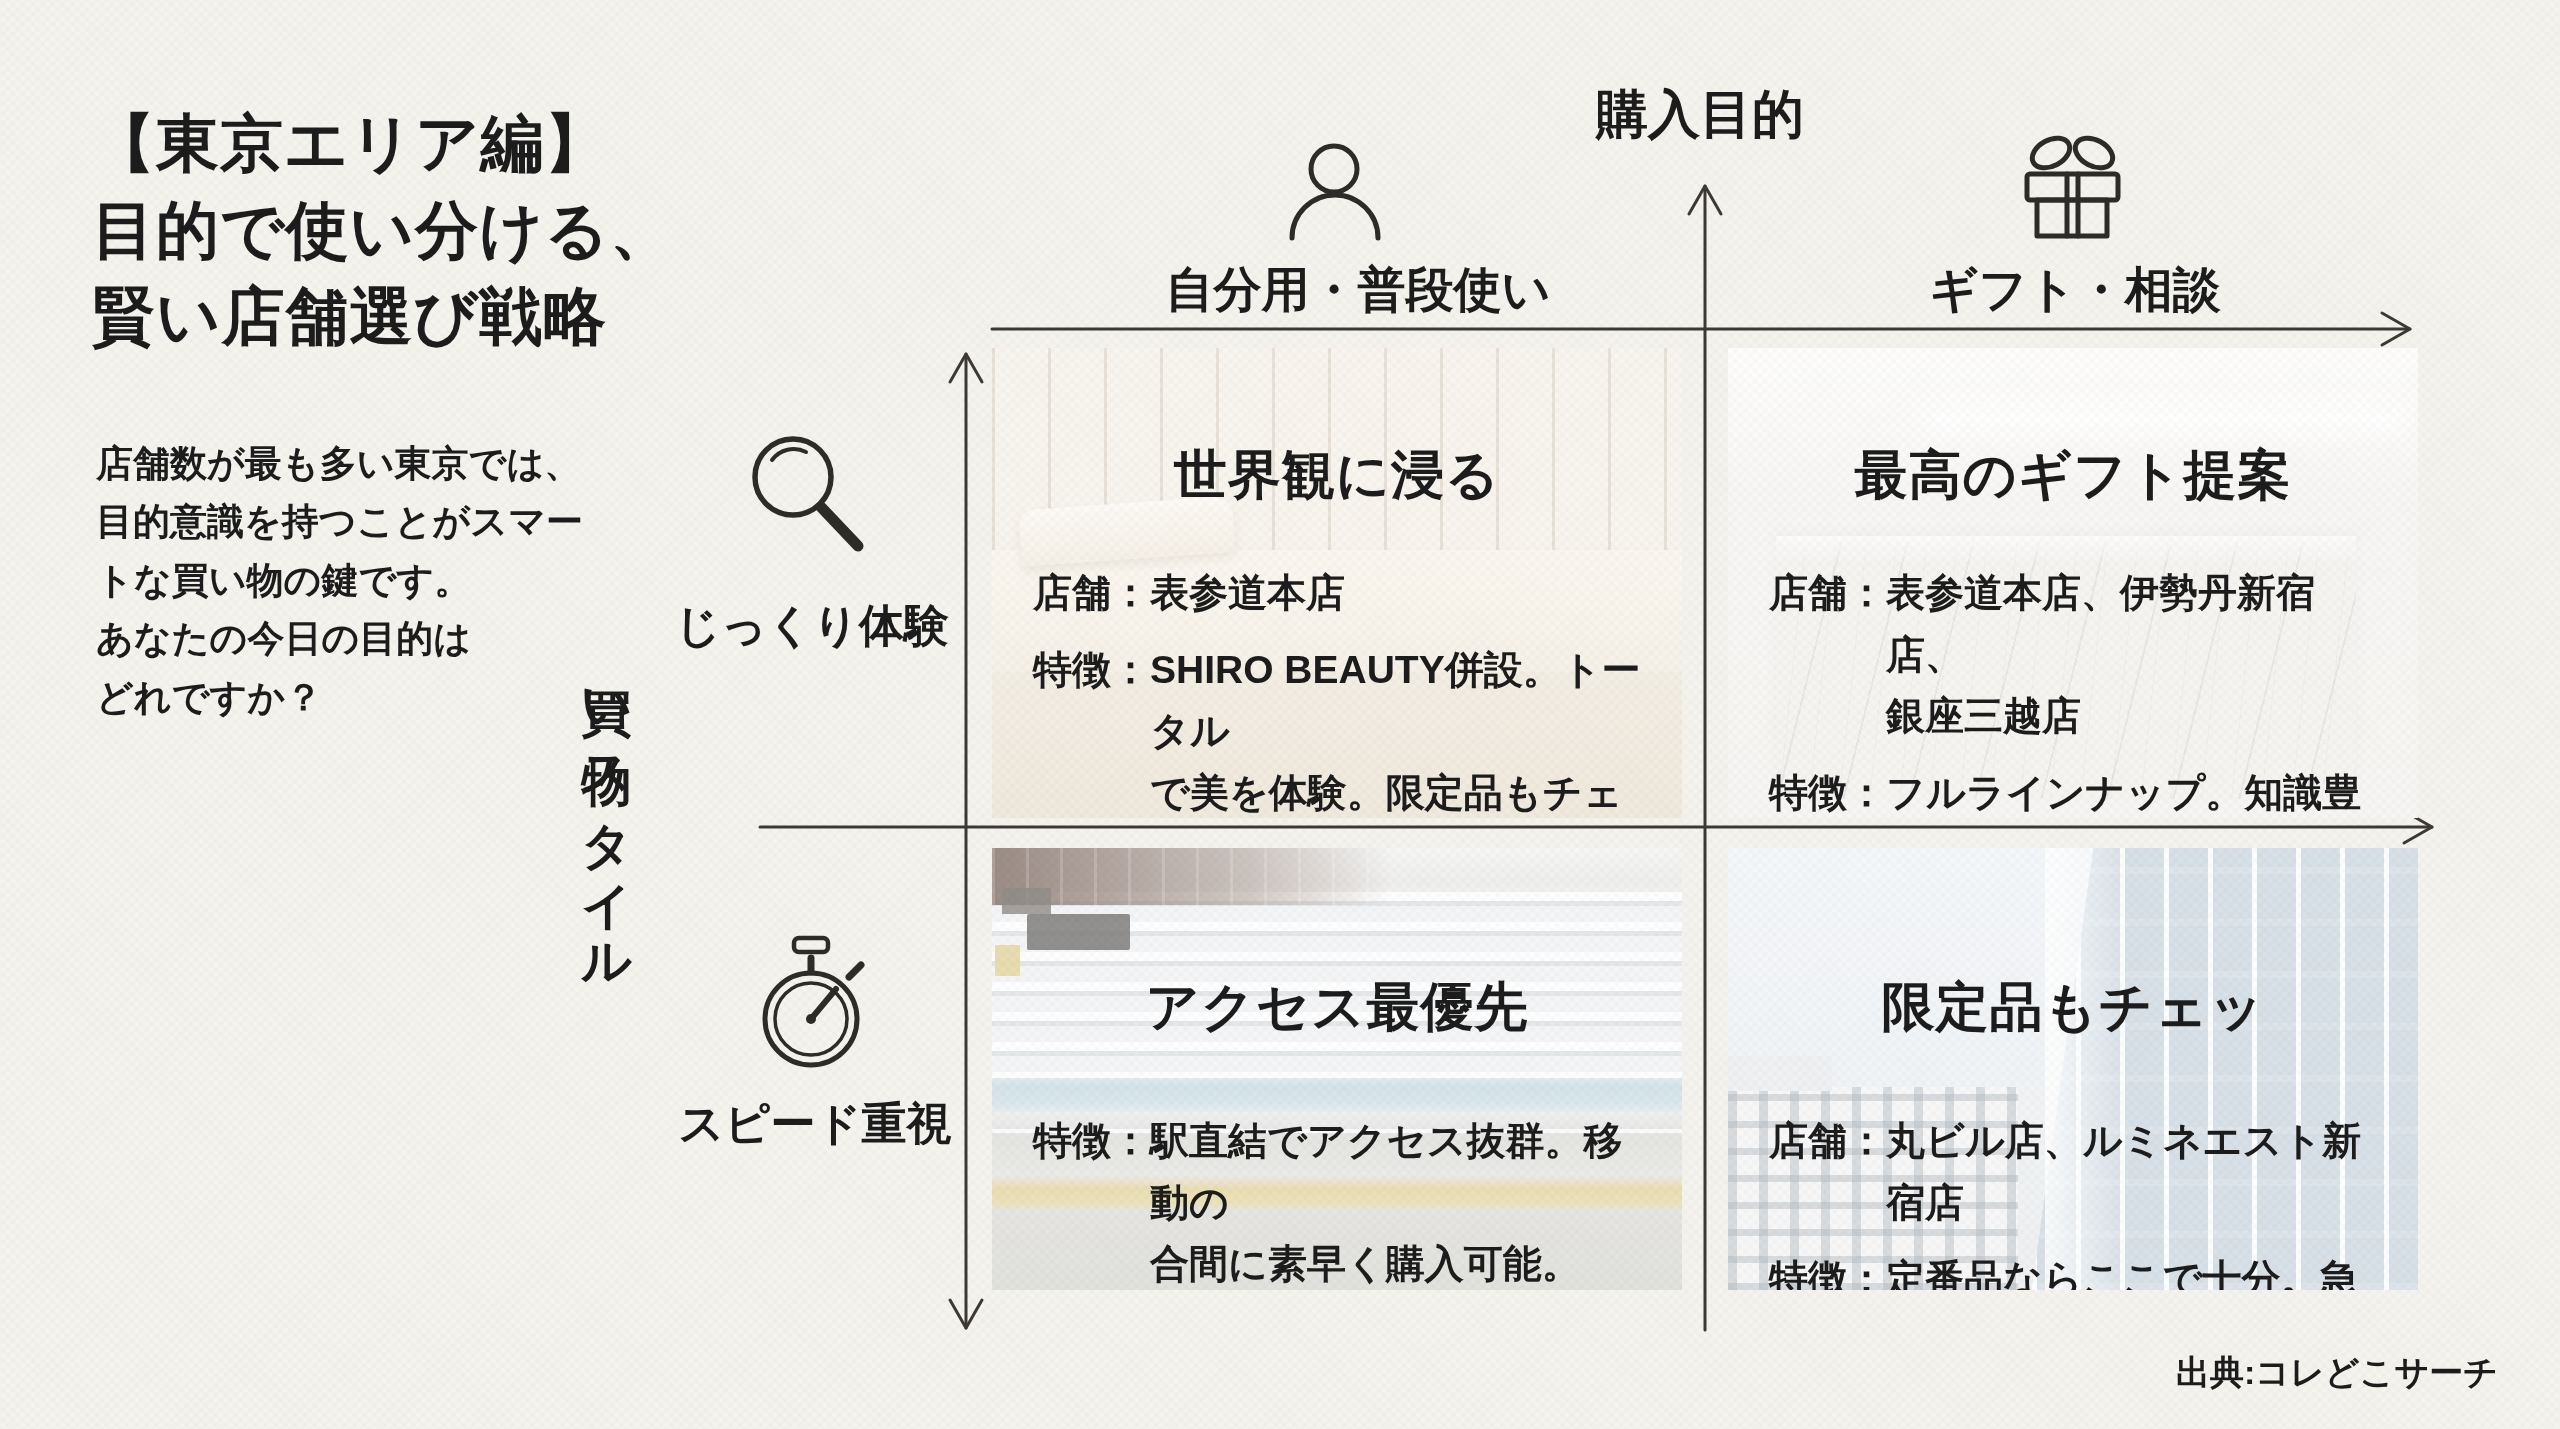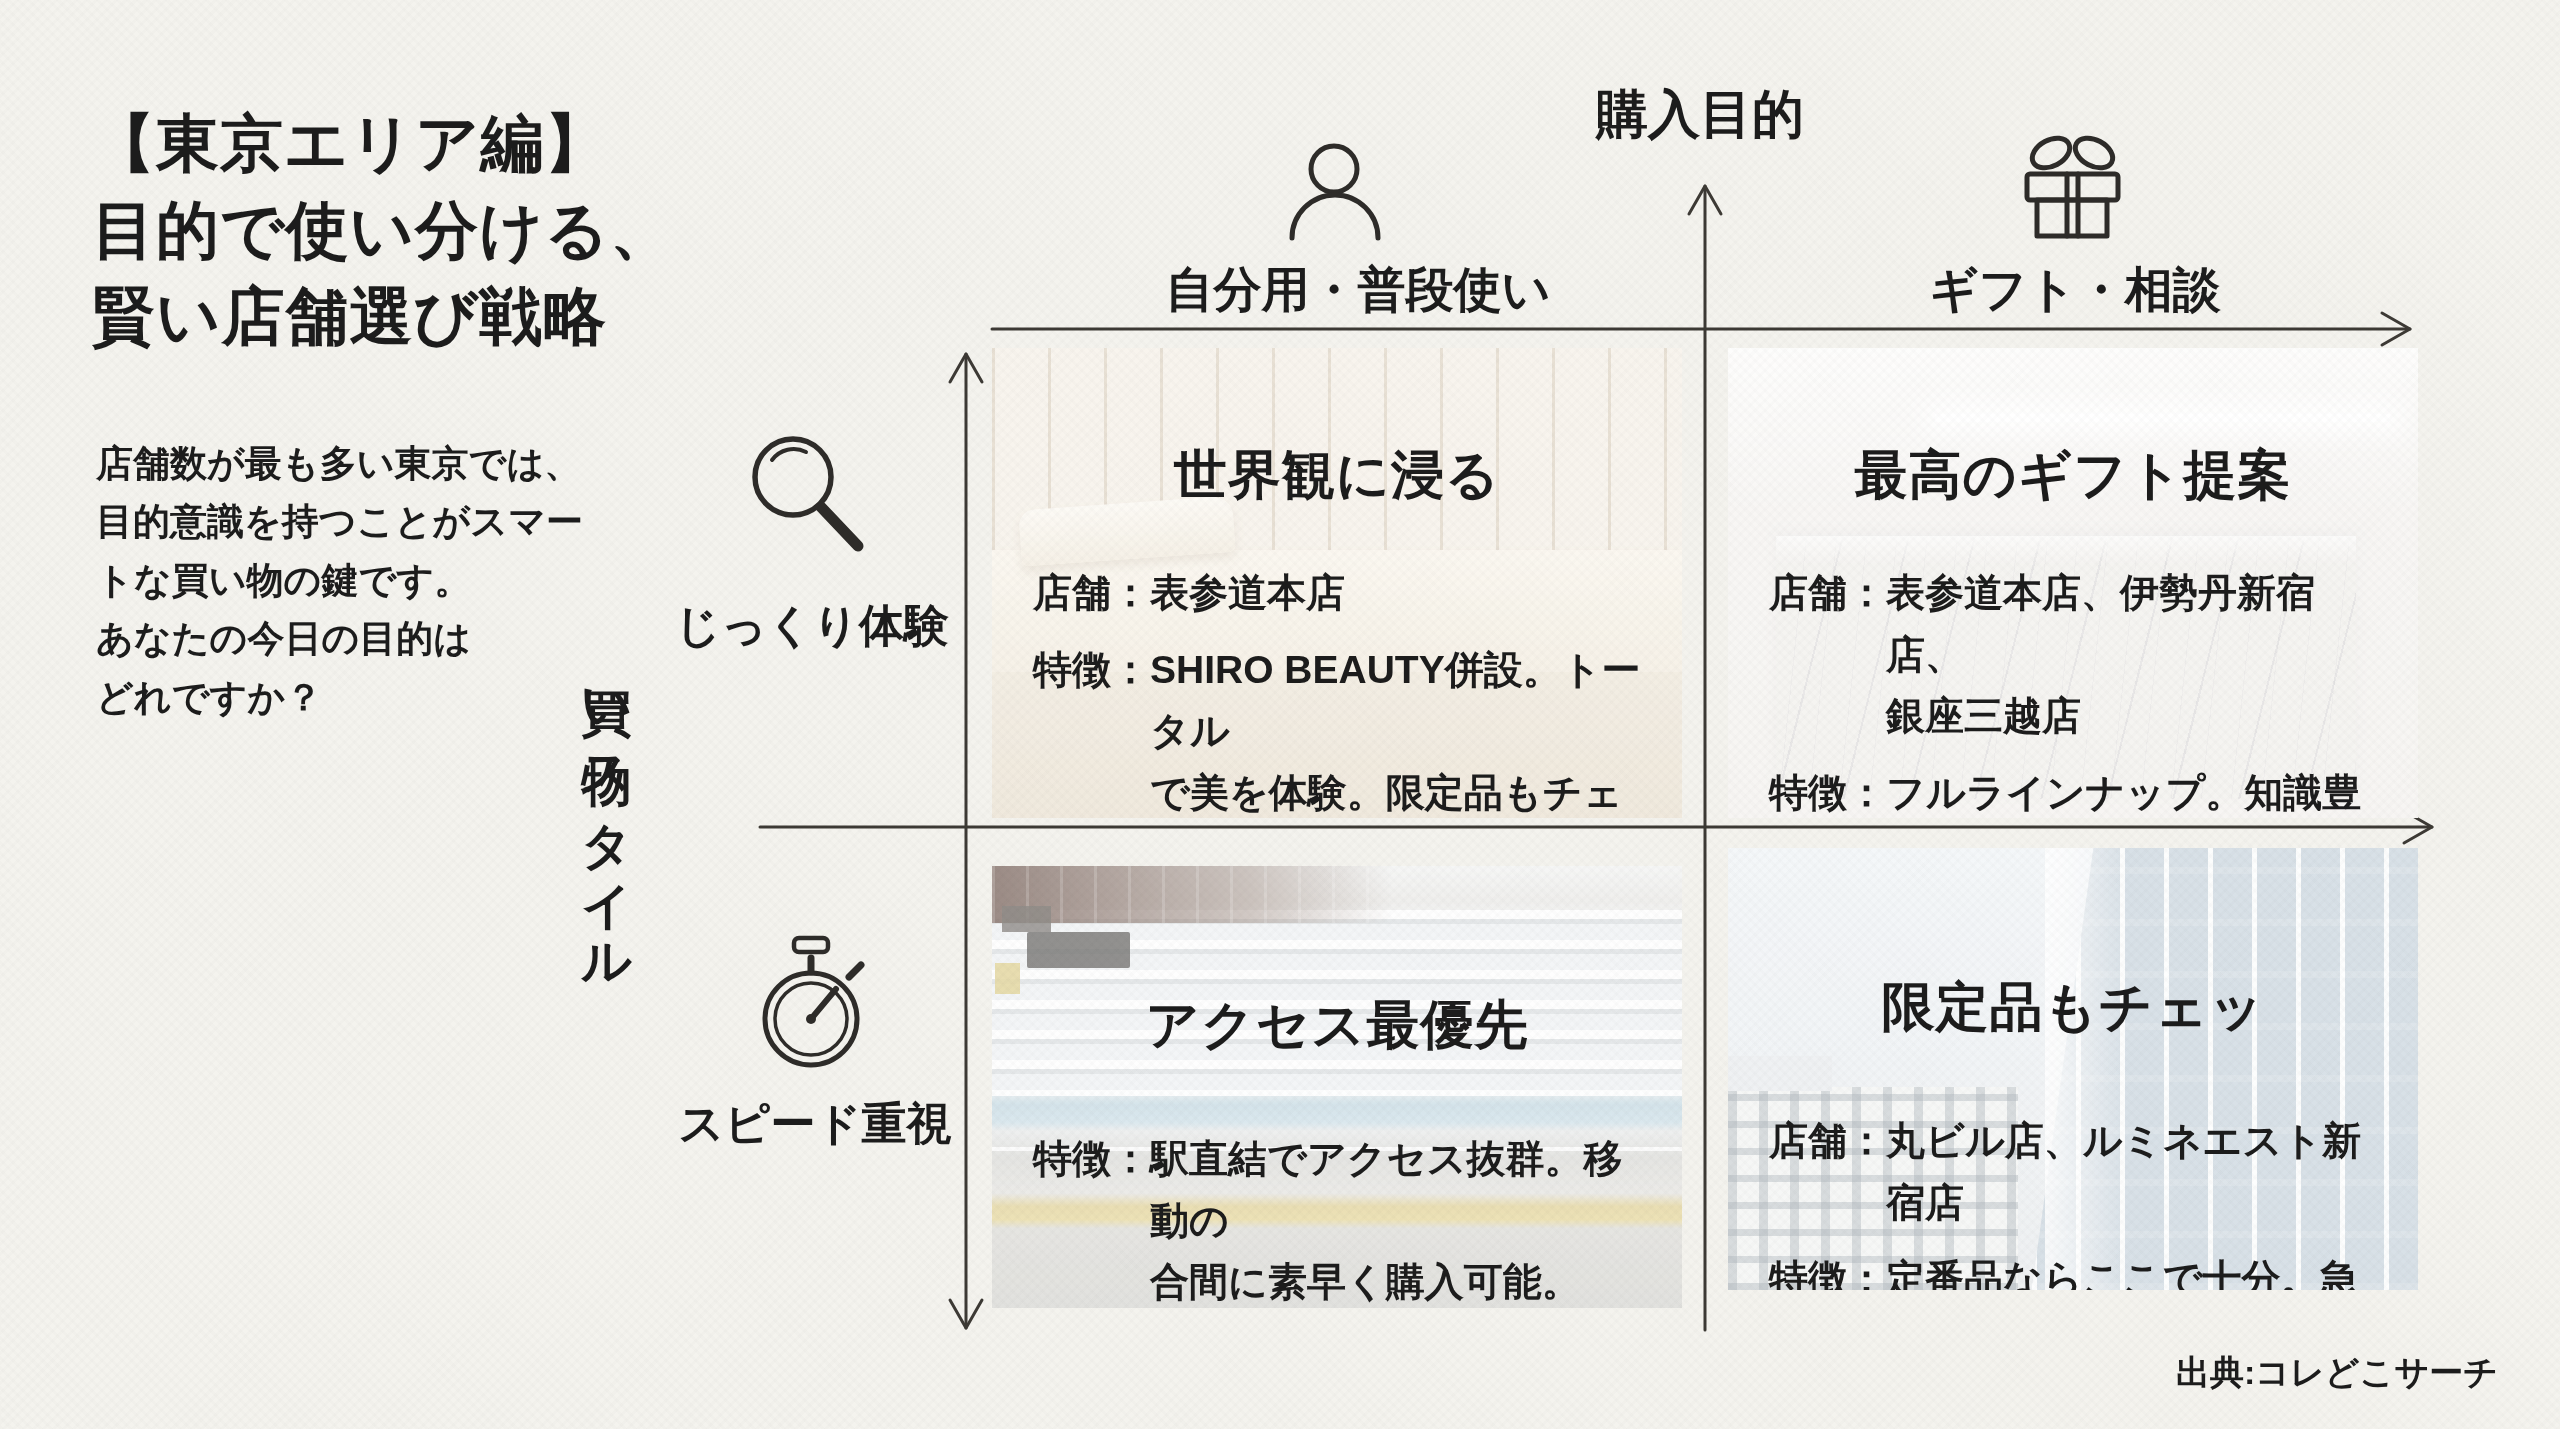--- a/index.html
+++ b/index.html
@@ -47,21 +47,21 @@
   }
   .source {
     position:absolute; right:62px; top:1350px;
     font-size:34px; font-weight:700;
   }
 
   
   .card { position:absolute; overflow:hidden; background:#eee; }
   .card.tl { left:992px;  top:348px; width:690px; height:470px; }
   .card.tr { left:1728px; top:348px; width:690px; height:470px; }
-  .card.bl { left:992px;  top:866px; width:690px; height:442px; }
+  .card.bl { left:992px;  top:848px; width:690px; height:442px; }
   .card.br { left:1728px; top:848px; width:690px; height:442px; }
 
   .veil { position:absolute; inset:0; background:rgba(255,255,255,0.46); }
   .tr .veil { background:rgba(255,255,255,0.50); }
   .bl .veil { background:rgba(255,255,255,0.33); }
   .br .veil { background:rgba(255,255,255,0.36); }
 
   .content { position:relative; z-index:2; padding:0 26px; }
   .content h3 { margin:5px; text-align:center; font-size:53px; font-weight:800; letter-spacing:1px; }
   .tl h3, .tr h3 { margin-top:92px;  margin-bottom:50px; }

